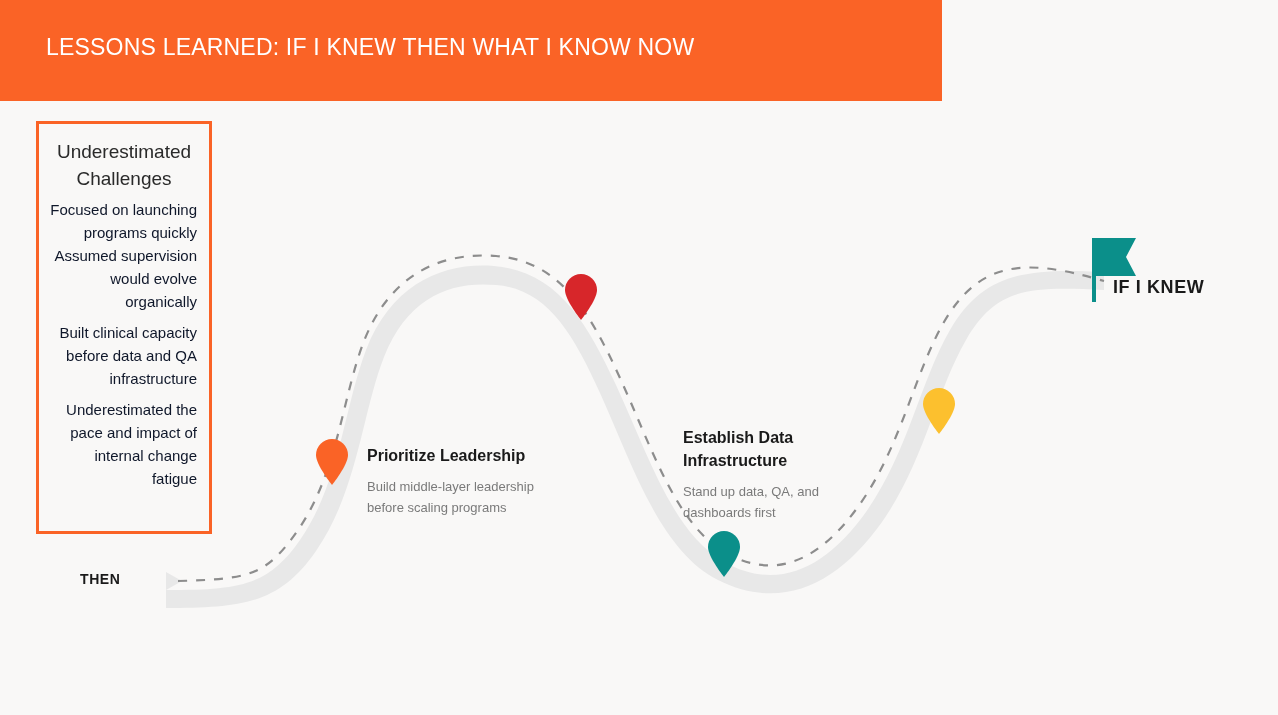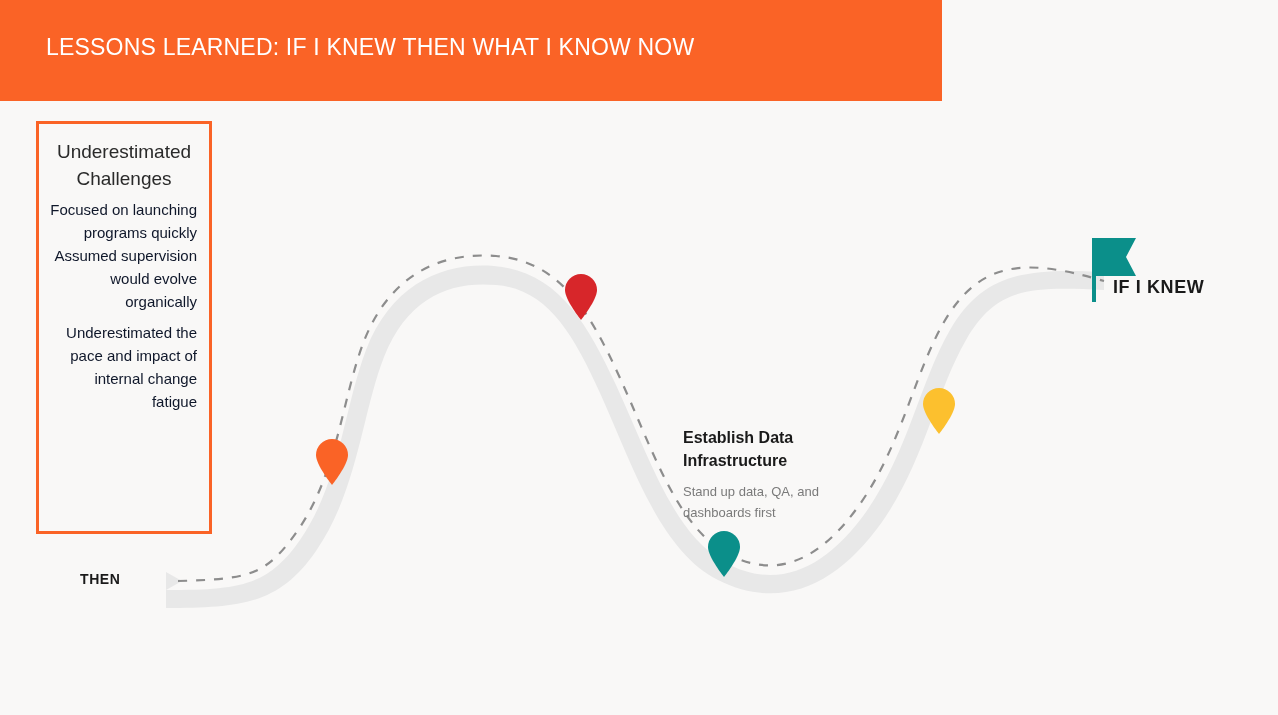--- a/index.html
+++ b/index.html
@@ -170,39 +170,44 @@
              C 560,261 590,312 620,378
              C 652,448 676,525 726,553
              C 778,582 822,558 860,504
              C 902,444 914,374 944,322
              C 980,260 1026,258 1104,281" fill="none" stroke="#8d8d8d" stroke-width="2.2" stroke-dasharray="9 9" stroke-linecap="butt"></path>
   </svg>
 
   <div id="challenges-box">
     <div id="challenges-title">Underestimated Challenges</div>
     <p class="challenge-item">Focused on launching programs quickly Assumed supervision would evolve organically</p>
+    <p class="challenge-item">Built clinical capacity before data and QA infrastructure</p>
     <p class="challenge-item">Underestimated the pace and impact of internal change fatigue</p>
   </div>
 
   <svg class="pin" style="left:314px; top:438px;" viewBox="0 0 36 48" xmlns="http://www.w3.org/2000/svg">
     <path d="M18 47 C18 47 2 27 2 17 A16 16 0 1 1 34 17 C34 27 18 47 18 47 Z" fill="#fa6326"></path>
   </svg>
 
   <svg class="pin" style="left:563px; top:273px;" viewBox="0 0 36 48" xmlns="http://www.w3.org/2000/svg">
     <path d="M18 47 C18 47 2 27 2 17 A16 16 0 1 1 34 17 C34 27 18 47 18 47 Z" fill="#d7262a"></path>
   </svg>
 
   <svg class="pin" style="left:706px; top:530px;" viewBox="0 0 36 48" xmlns="http://www.w3.org/2000/svg">
     <path d="M18 47 C18 47 2 27 2 17 A16 16 0 1 1 34 17 C34 27 18 47 18 47 Z" fill="#0b8f8a"></path>
   </svg>
 
   <svg class="pin" style="left:921px; top:387px;" viewBox="0 0 36 48" xmlns="http://www.w3.org/2000/svg">
     <path d="M18 47 C18 47 2 27 2 17 A16 16 0 1 1 34 17 C34 27 18 47 18 47 Z" fill="#fcc02e"></path>
   </svg>
 
+  <div class="milestone align-left" style="left:367px; top:444px; width:200px;">
+    <div class="milestone-title">Prioritize Leadership</div>
+    <div class="milestone-desc">Build middle-layer leadership before scaling programs</div>
+  </div>
 
 
   <div class="milestone align-center" style="left:683px; top:426px; width:170px;">
     <div class="milestone-title">Establish Data Infrastructure</div>
     <div class="milestone-desc">Stand up data, QA, and dashboards first</div>
   </div>
 
 
   <div id="then-label">THEN</div>
 

